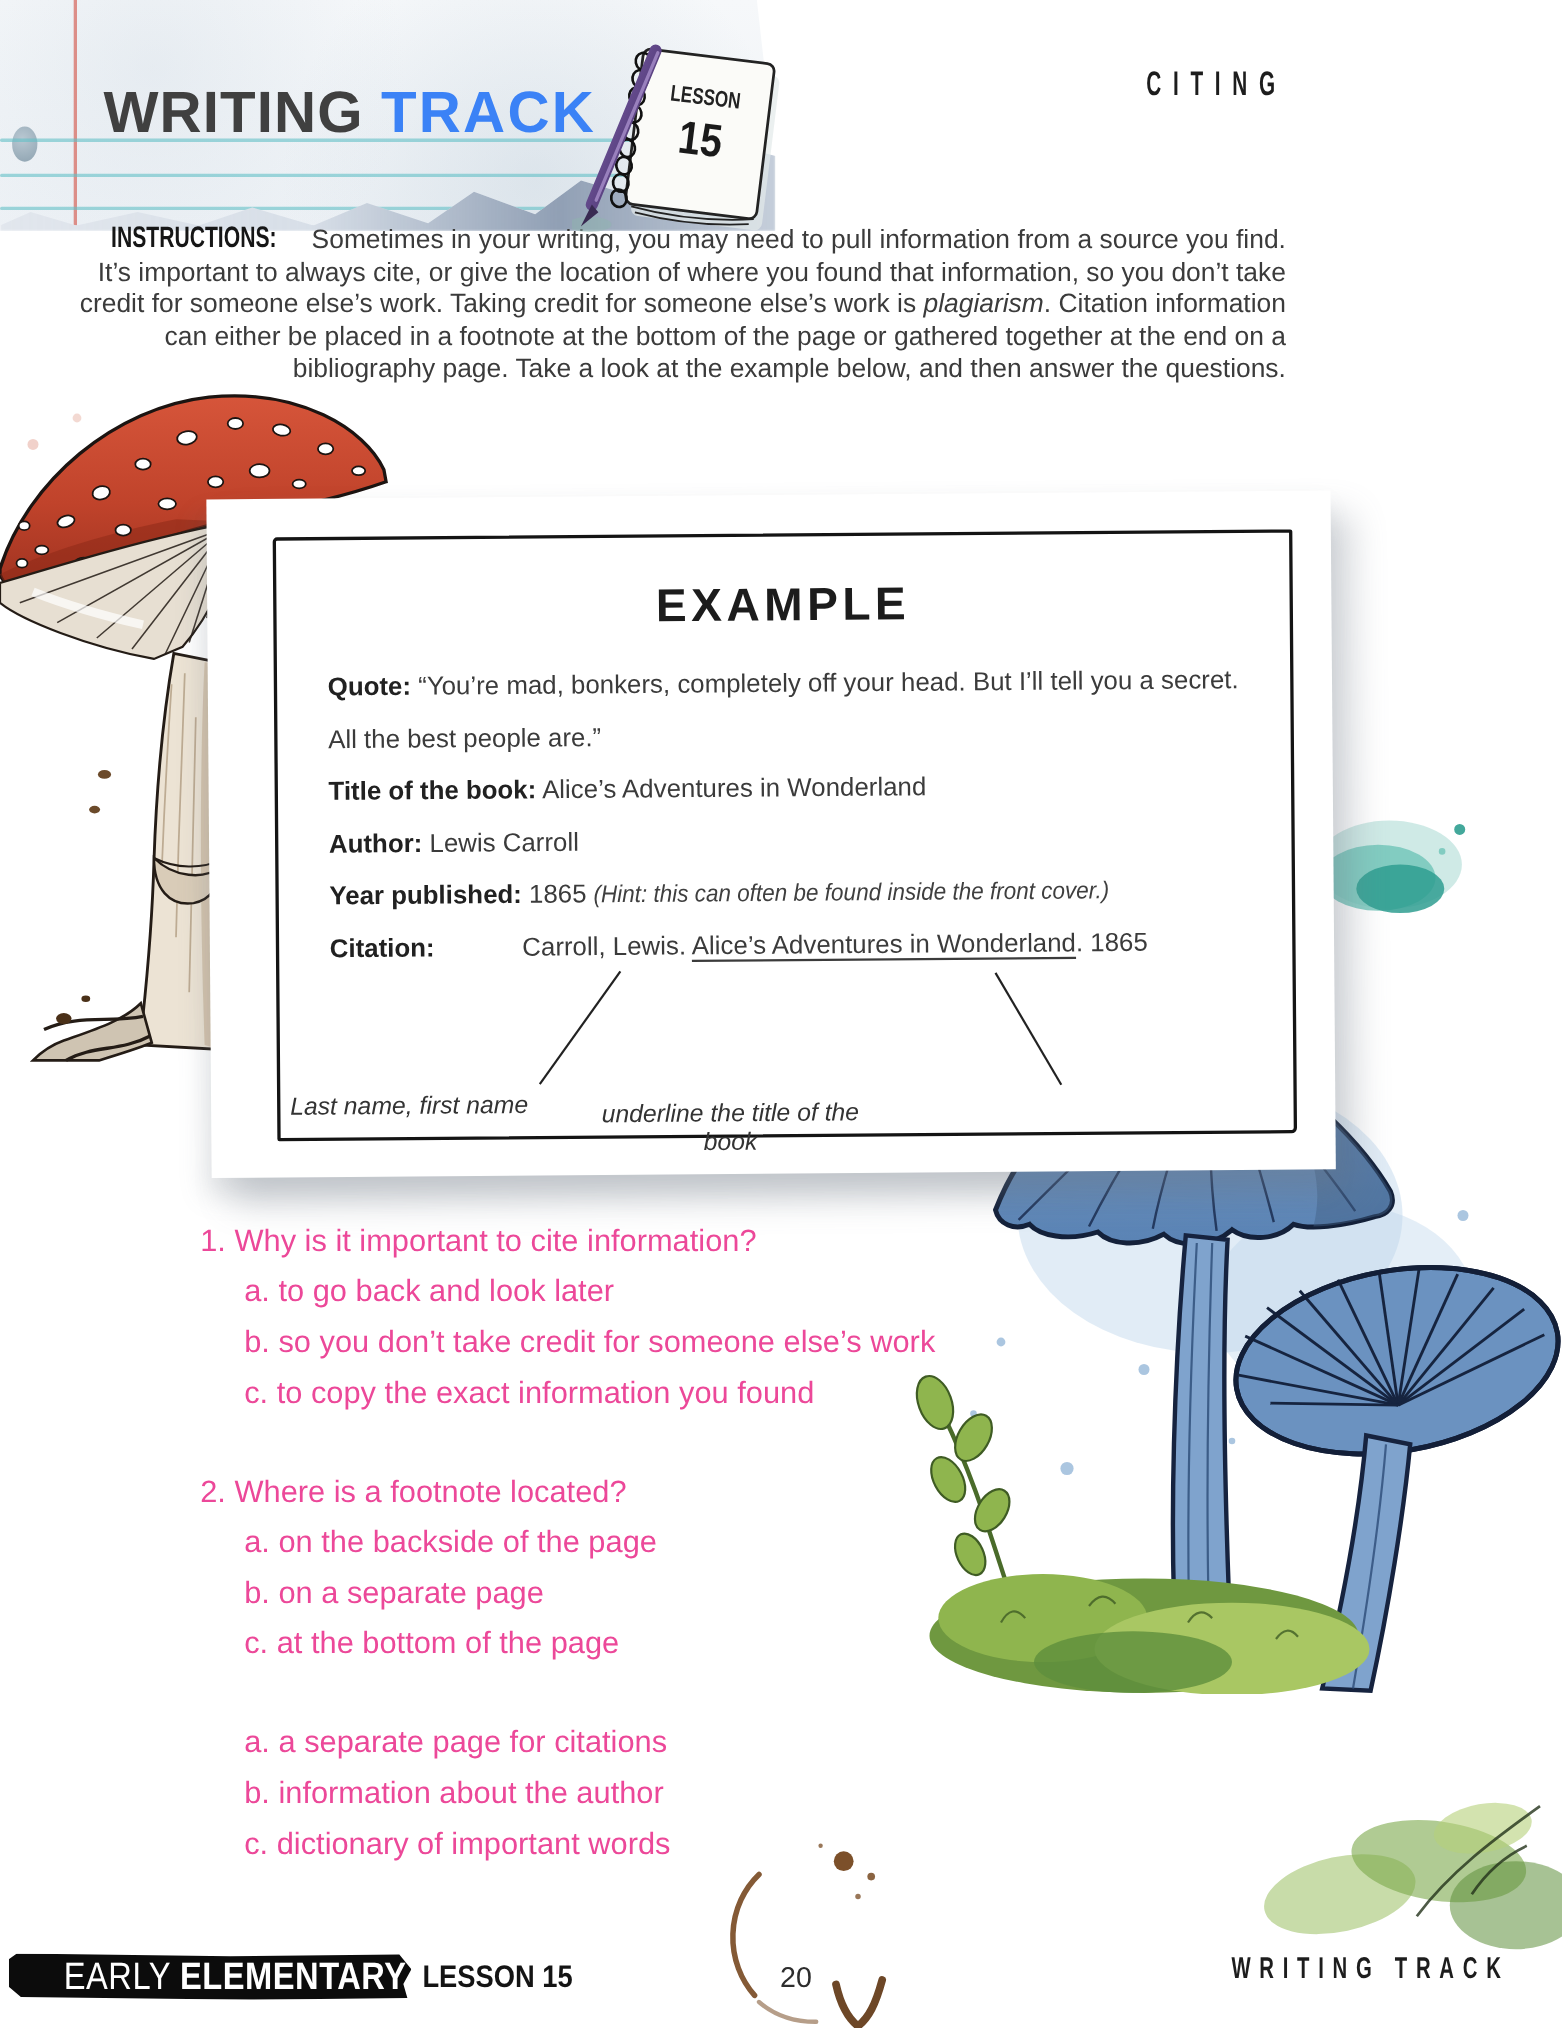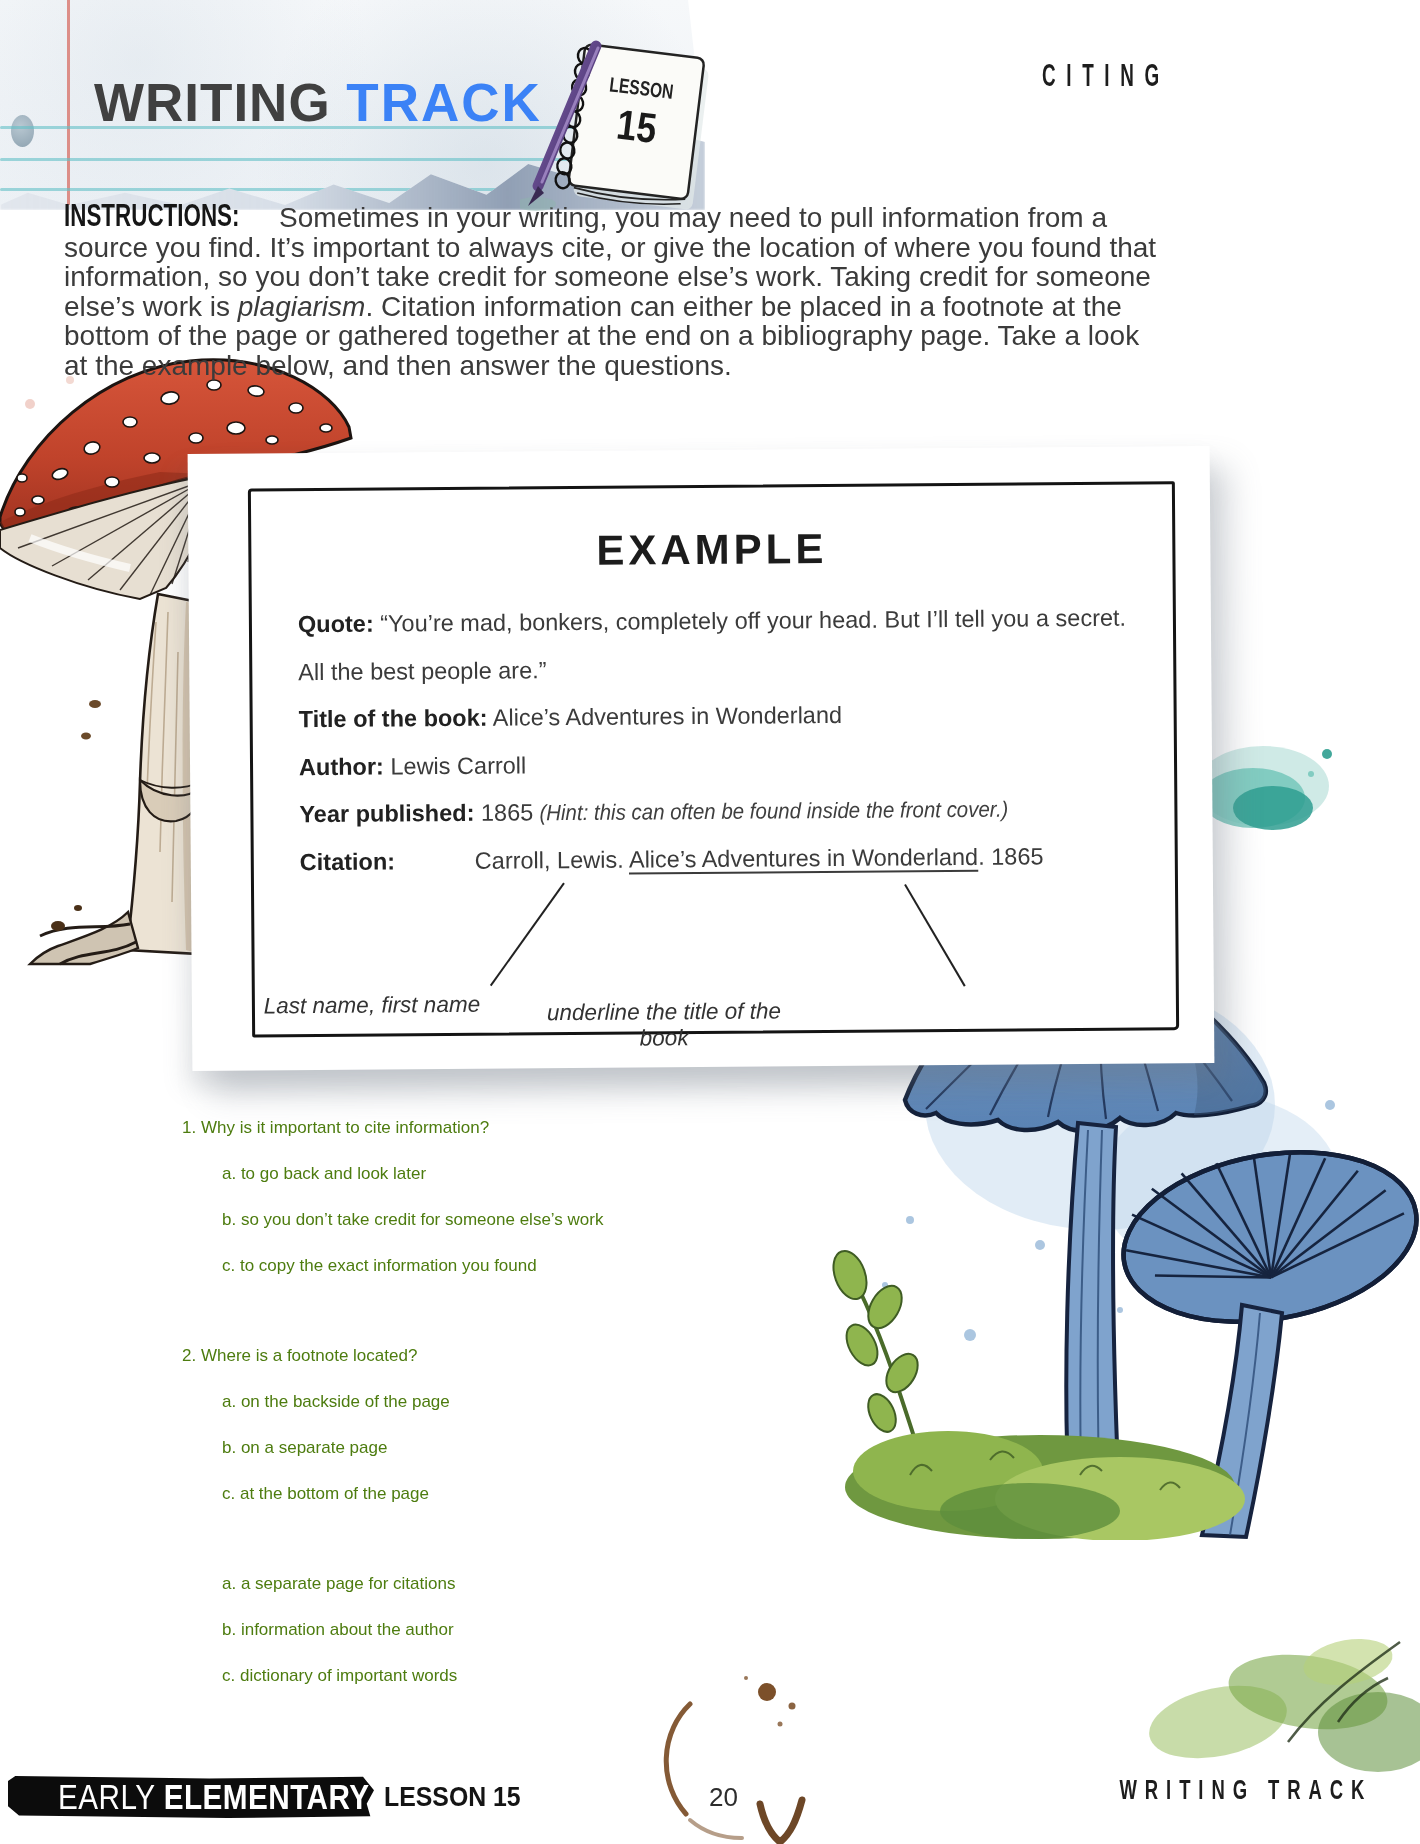--- a/index.html
+++ b/index.html
@@ -24,22 +24,22 @@
   .wt-title { position:absolute; left:94px; top:72px; font-size:53px; letter-spacing:1px; color:#47aab3; white-space:nowrap; z-index:3; }
   .wt-title .t-light { font-weight:bold; color:#404040; }
   .wt-title .t-bold  { font-weight:800; color:#3b82f6; letter-spacing:2px; }
 
   .lesson-icon { position:absolute; left:520px; top:36px; width:205px; height:176px; z-index:4; }
 
   .citing { position:absolute; left:1042px; top:58px; font-size:23px; font-weight:bold; color:#1d1d1d;
     letter-spacing:13px; transform:scale(.82,1.35); transform-origin:left top; white-space:nowrap; }
 
   
-  .instructions { position:absolute; left:64px; top:203px; width:1105px; font-size:28px; line-height:29.5px;
-    color:#3b3b3b; z-index:3; }
+  .instructions { position:absolute; left:64px; top:203px; width:1105px; font-size:24px; line-height:29.5px;
+    color:#3b3b3b; z-index:3;text-align:right; }
   .ins-label { display:inline-block; font-weight:800; color:#161616; transform:scale(.8,1.12);
     transform-origin:left bottom; letter-spacing:0; margin-right:-12px; }
   .instructions em { font-style:italic; }
 
   
   .mushroom-red { position:absolute; left:0; top:352px; z-index:1; }
   .teal-splash  { position:absolute; left:1195px; top:728px; z-index:1; }
   .mushroom-blue{ position:absolute; left:790px; top:915px; z-index:1; }
   .corner-fern  { position:absolute; left:1138px; top:1612px; z-index:1; }
   .coffee-stain { position:absolute; left:650px; top:1662px; z-index:4; }
@@ -58,21 +58,21 @@
   .cite-label { display:inline-block; width:175px; }
   .hint { display:inline-block; font-style:italic; font-size:22px; transform:scaleX(.93); transform-origin:left; color:#3f3f3f; }
   .pointer-line { position:absolute; width:2px; background:#222; transform-origin:top center; }
   .pl1 { left:372px; top:432px; height:126px; transform:rotate(36deg); }
   .pl2 { left:713px; top:436px; height:118px; transform:rotate(-30deg); }
   .ann { position:absolute; font-style:italic; font-size:22.5px; color:#333; }
   .ann1 { left:70px;  top:540px; width:220px; text-align:center; }
   .ann2 { left:332px; top:549px; width:280px; text-align:center; }
 
   
-  .qgroup { position:absolute; left:182px; font-size:17px; line-height:46px; color:#4d7c0f; z-index:3; }
+  .qgroup { position:absolute; left:182px; font-size:28px; line-height:46px; color:#ec4899; z-index:3; }
   .qline.opt { padding-left:40px; }
 
   
   .f-left { position:absolute; left:8px; top:1776px; width:366px; height:42px; background:#0c0c0c; z-index:5;
     clip-path:polygon(0 12%, 2% 0, 55% 6%, 97% 2%, 100% 34%, 98% 66%, 99% 96%, 60% 100%, 3% 94%, 0 72%);
     color:#fff; line-height:42px; padding-left:50px; white-space:nowrap; font-size:33px; }
   .f-left .t-light { font-weight:normal; letter-spacing:.5px; }
   .f-left .t-bold  { font-weight:800; letter-spacing:.5px; }
   .f-left .inner { display:inline-block; transform:scale(.9,1.05); transform-origin:left center; }
   .f-lesson { position:absolute; left:384px; top:1776px; height:42px; line-height:42px; font-size:27px;

